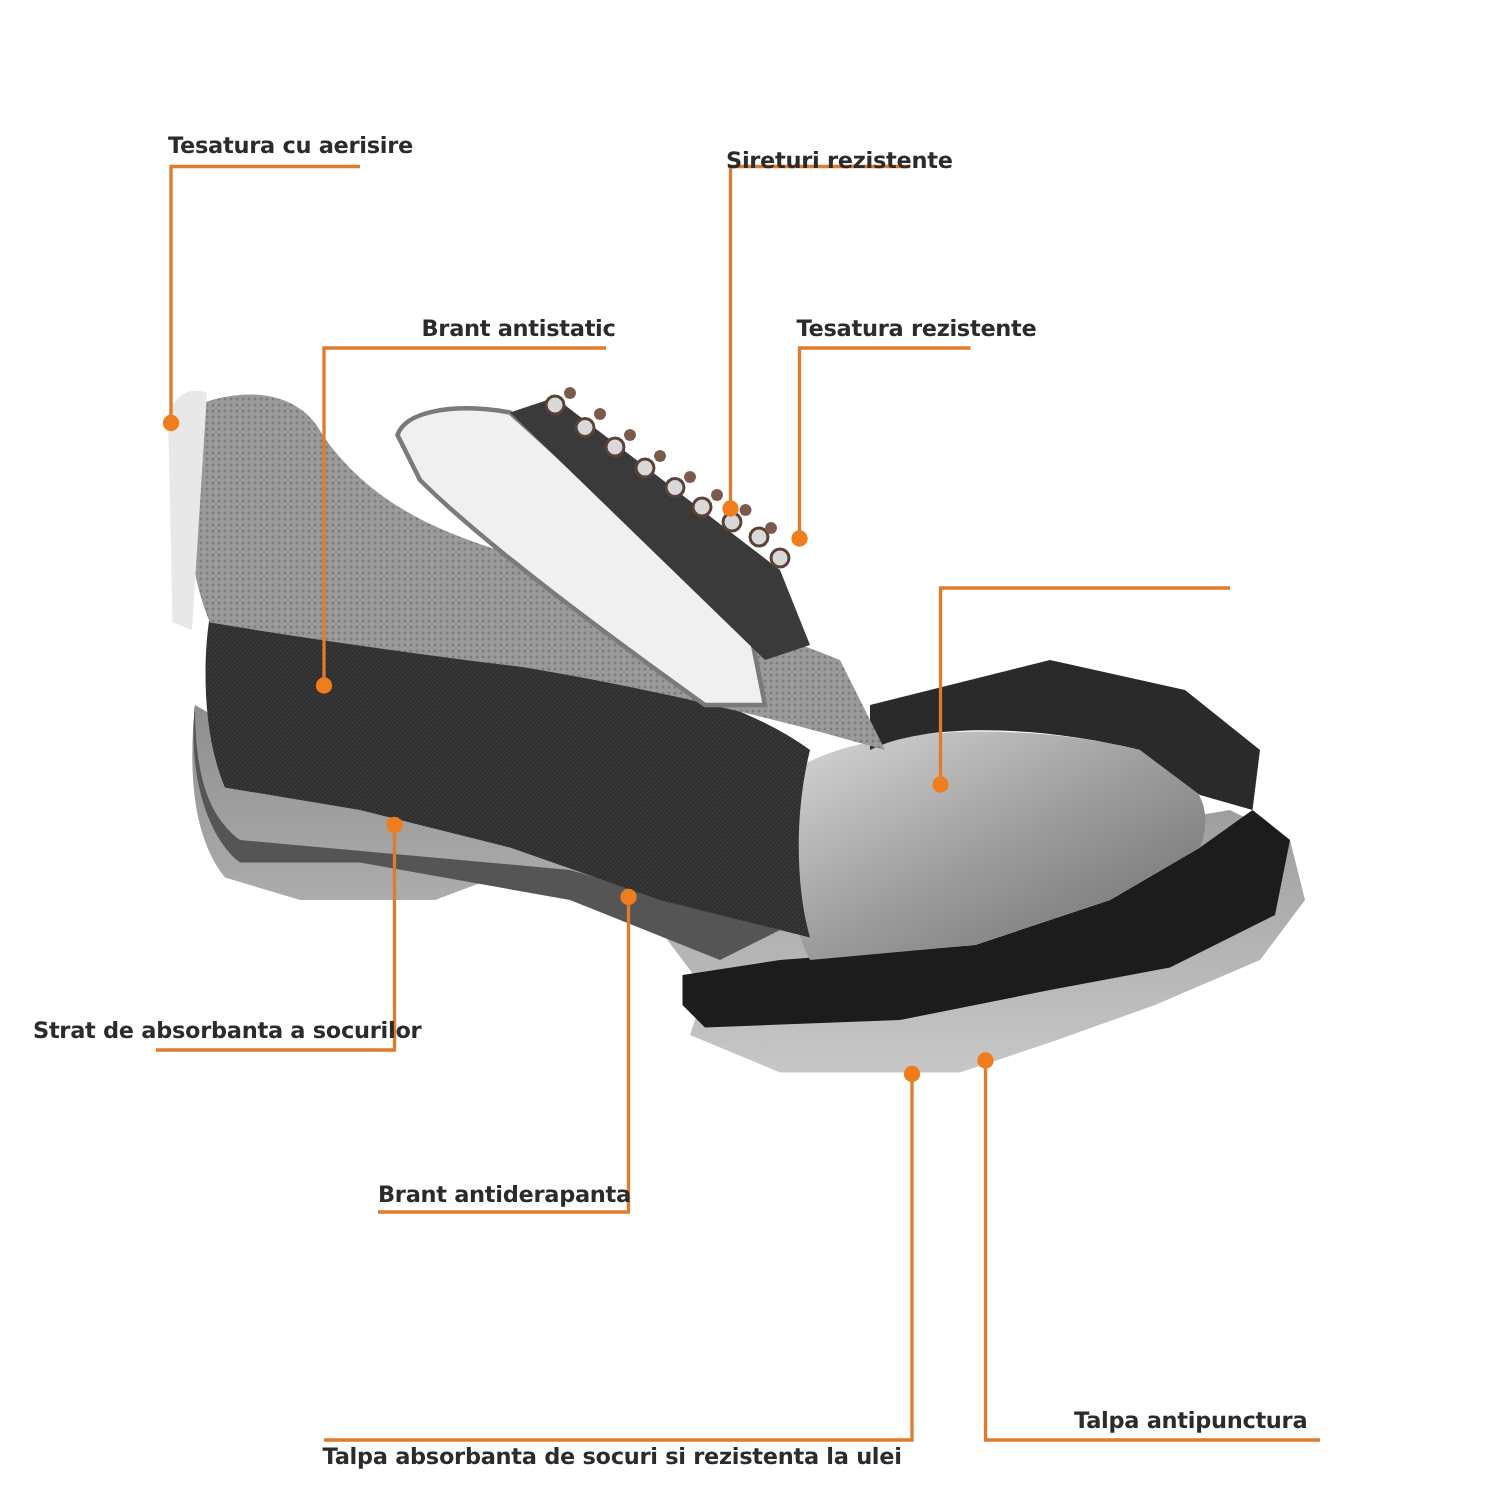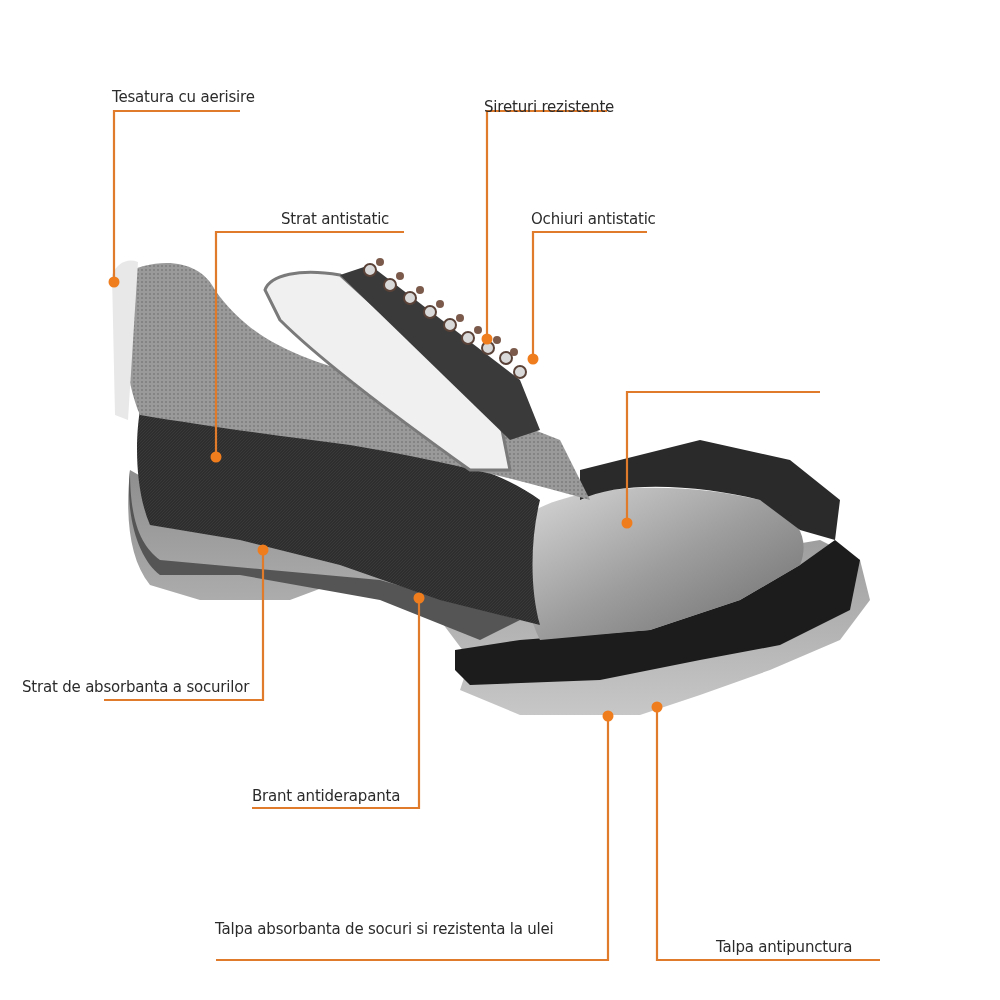--- a/index.html
+++ b/index.html
@@ -1,18 +1,18 @@
 <!DOCTYPE html>
 <html><head>
 <meta charset="utf-8">
 <style>
   html, body { margin:0; padding:0; background:#ffffff; }
   body { width:1000px; height:1000px; position:relative; overflow:hidden;
          font-family:"DejaVu Sans", "Liberation Sans", sans-serif; }
-  #diagram { position:absolute; left:0; top:0; width:1000px; height:1000px; }
+  #diagram { position:absolute; left:0; top:0; width:1000px; height:1000px;font-weight:bold; }
   .label { position:absolute; font-size:15px; color:#2b2b2b; white-space:nowrap;
            letter-spacing:-0.2px; line-height:18px; }
   .leader { fill:none; stroke:#e07b2c; stroke-width:2.2; }
   .dot { fill:#ef7d1e; }
 </style>
 </head>
 <body>
 
 <div id="diagram">
 
@@ -117,19 +117,19 @@
       <circle class="dot" cx="608" cy="716" r="5.5"></circle>
     </g>
     <g>
       <polyline class="leader" points="880,960 657,960 657,707"></polyline>
       <circle class="dot" cx="657" cy="707" r="5.5"></circle>
     </g>
   </svg>
 
   <div class="label" style="left:112px;top:88px">Tesatura cu aerisire</div>
   <div class="label" style="left:484px;top:98px">Sireturi rezistente</div>
-  <div class="label" style="left:281px;top:210px">Strat antistatic</div>
-  <div class="label" style="left:531px;top:210px">Ochiuri antistatic</div>
+  <div class="label" style="left:281px;top:210px">Brant antistatic</div>
+  <div class="label" style="left:531px;top:210px">Tesatura rezistente</div>
   <div class="label" style="left:22px;top:678px">Strat de absorbanta a socurilor</div>
   <div class="label" style="left:252px;top:787px">Brant antiderapanta</div>
-  <div class="label" style="left:215px;top:920px">Talpa absorbanta de socuri si rezistenta la ulei</div>
+  <div class="label" style="left:215px;top:962px">Talpa absorbanta de socuri si rezistenta la ulei</div>
   <div class="label" style="left:716px;top:938px">Talpa antipunctura</div>
 </div>
 
 </body></html>

